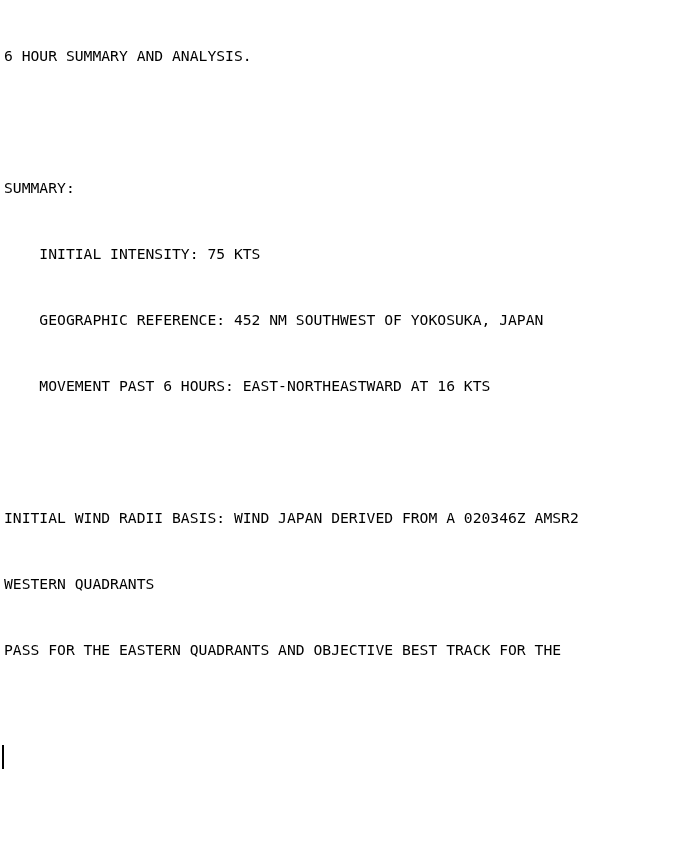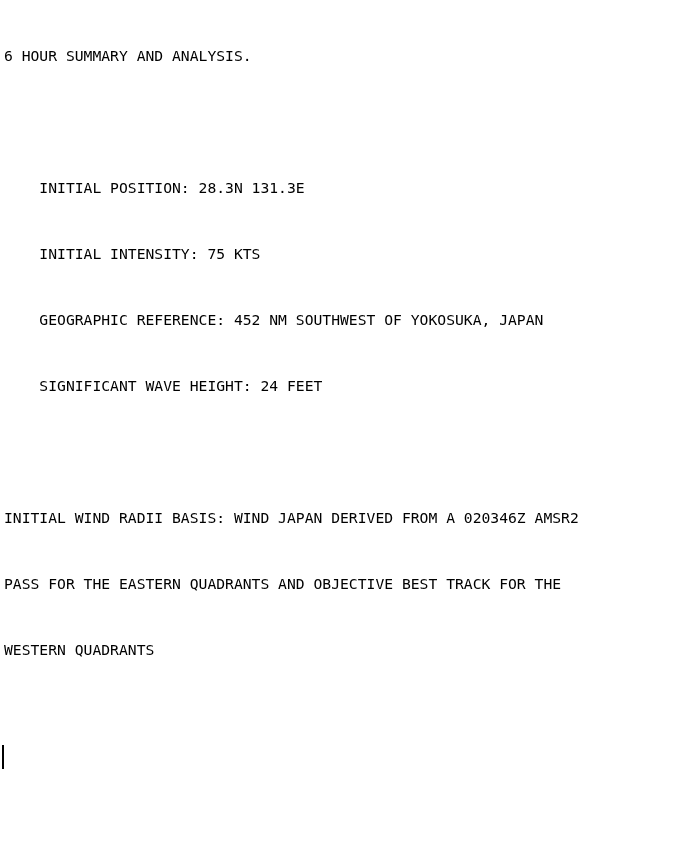--- a/index.html
+++ b/index.html
@@ -51,28 +51,28 @@
   }
 </style>
 </head>
 <body>
 
 <div id="document-root">
 
   <div class="text-body">
     <span class="line">6 HOUR SUMMARY AND ANALYSIS.</span>
     <span class="line blank"></span>
-    <span class="line">    INITIAL POSITION: 28.3N 131.3E</span>
+    <span class="line">SUMMARY:</span>
     <span class="line">    INITIAL INTENSITY: 75 KTS</span>
     <span class="line">    GEOGRAPHIC REFERENCE: 452 NM SOUTHWEST OF YOKOSUKA, JAPAN</span>
-    <span class="line">    SIGNIFICANT WAVE HEIGHT: 24 FEET</span>
+    <span class="line">    MOVEMENT PAST 6 HOURS: EAST-NORTHEASTWARD AT 16 KTS</span>
     <span class="line blank"></span>
     <span class="line">INITIAL WIND RADII BASIS: WIND JAPAN DERIVED FROM A 020346Z AMSR2</span>
+    <span class="line">WESTERN QUADRANTS</span>
     <span class="line">PASS FOR THE EASTERN QUADRANTS AND OBJECTIVE BEST TRACK FOR THE</span>
-    <span class="line">WESTERN QUADRANTS</span>
     <span class="line blank"></span>
     
     
     
     
     
     
     
     
     

